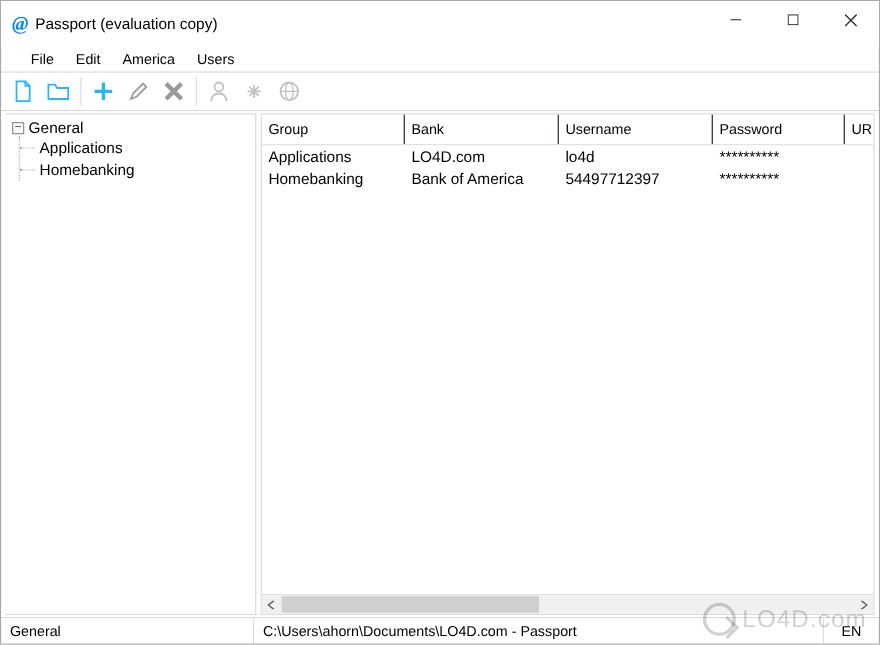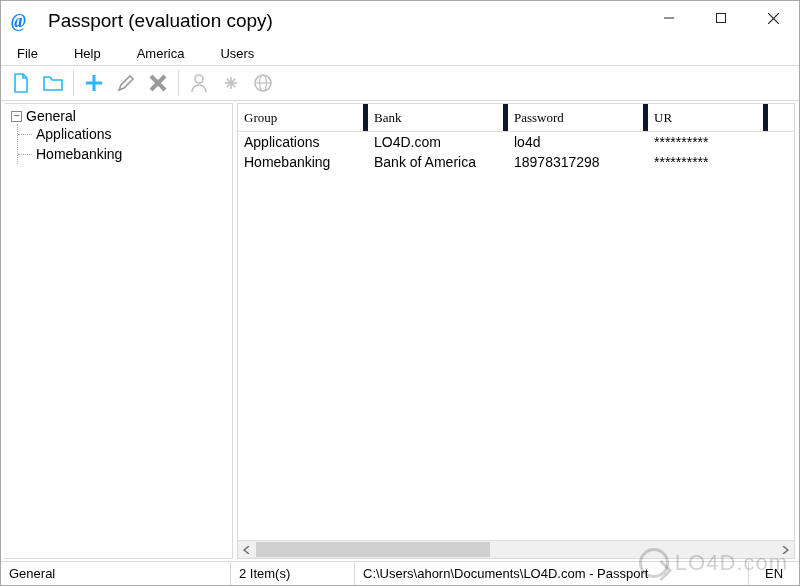--- a/index.html
+++ b/index.html
@@ -28,22 +28,21 @@
   }
   .titlebar .app-icon {
     color: #0a84ff;
     font-weight: bold;
     font-size: 18px;
     font-style: italic;
     margin-right: 6px;
     font-family: Georgia, serif;
   }
   .titlebar .title {
-    font-size: 19px;
-    margin-left: 16px;
+    font-size: 14px;
   }
   .titlebar .window-controls {
     margin-left: auto;
     display: flex;
     height: 100%;
   }
   .win-btn {
     width: 52px;
     height: 34px;
     display: flex;
@@ -51,22 +50,22 @@
     justify-content: center;
     font-family: "Segoe UI Symbol", sans-serif;
     font-size: 12px;
   }
   .win-btn svg { display: block; }
   
   .menubar {
     height: 24px;
     display: flex;
     align-items: center;
-    padding-left: 6px;
-    gap: 16px;
+    padding-left: 17px;
+    gap: 0;
     font-size: 13px;
     border-bottom: 0;
   }
   .menu-item {
     padding: 3px 10px;
   }
   
   .toolbar {
     height: 36px;
     border-top: 1px solid #d9d9d9;
@@ -154,25 +153,24 @@
     overflow: hidden;
   }
   .lv-header {
     display: grid;
     grid-template-columns: 130px 140px 140px 120px 40px;
     height: 28px;
     border-bottom: 1px solid #e0e0e0;
     font-size: 13px;
   }
   .lv-header-cell {
-    border-right: 5px solid #0f172a;
+    border-right: 1px solid #0f172a;
     padding: 4px 6px;
     display: flex;
     align-items: center;
-    font-family: Liberation Serif, serif;
   }
   .lv-body {
     flex: 1;
     overflow: hidden;
   }
   .lv-row {
     display: grid;
     grid-template-columns: 130px 140px 140px 120px 40px;
     height: 20px;
     font-size: 14px;
@@ -291,21 +289,21 @@
         <svg width="11" height="11">
               <line x1="0" y1="0" x2="11" y2="11" stroke="#222" stroke-width="1.2"></line>
               <line x1="11" y1="0" x2="0" y2="11" stroke="#222" stroke-width="1.2"></line>
             </svg>
       </div>
     </div>
   </div>
 
   <div class="menubar">
     <div class="menu-item">File</div>
-    <div class="menu-item">Help</div>
+    <div class="menu-item">Edit</div>
     <div class="menu-item">America</div>
     <div class="menu-item">Users</div>
   </div>
 
   <div class="toolbar">
     <div class="tool-btn">
       <svg width="20" height="22" viewBox="0 0 20 22">
             <path d="M4 2h8l4 4v14H4z" fill="none" stroke="#28b6f6" stroke-width="1.6"></path>
             <path d="M12 2v4h4" fill="none" stroke="#28b6f6" stroke-width="1.6"></path>
           </svg>
@@ -371,35 +369,36 @@
         <div class="tree-child">
           <span style="margin-left:4px">Homebanking</span>
         </div>
       </div>
     </div>
 
     <div class="listview">
       <div class="lv-header">
         <div class="lv-header-cell">Group</div>
         <div class="lv-header-cell">Bank</div>
+        <div class="lv-header-cell">Username</div>
         <div class="lv-header-cell">Password</div>
         <div class="lv-header-cell">UR</div>
       </div>
       <div class="lv-body">
         <div class="lv-row">
           <div class="lv-cell">Applications</div>
           <div class="lv-cell">LO4D.com</div>
           <div class="lv-cell">lo4d</div>
           <div class="lv-cell">**********</div>
           <div class="lv-cell"></div>
         </div>
         <div class="lv-row">
           <div class="lv-cell">Homebanking</div>
           <div class="lv-cell">Bank of America</div>
-          <div class="lv-cell">18978317298</div>
+          <div class="lv-cell">54497712397</div>
           <div class="lv-cell">**********</div>
           <div class="lv-cell"></div>
         </div>
       </div>
       <div class="lv-scroll">
         <div class="scroll-arrow">
           <svg width="8" height="8">
                 <path d="M6 0L1 4l5 4" fill="none" stroke="#666" stroke-width="1.4"></path>
               </svg>
         </div>
@@ -410,21 +409,20 @@
           <svg width="8" height="8">
                 <path d="M2 0l5 4-5 4" fill="none" stroke="#666" stroke-width="1.4"></path>
               </svg>
         </div>
       </div>
     </div>
   </div>
 
   <div class="statusbar">
     <div class="status-cell group">General</div>
-    <div class="status-cell items">2 Item(s)</div>
     <div class="status-cell path">C:\Users\ahorn\Documents\LO4D.com - Passport</div>
     <div class="status-cell lang">EN</div>
   </div>
 
 </div>
 
 <div class="watermark">
   <span class="watermark-circle"></span>
   <span>LO4D.com</span>
 </div>

